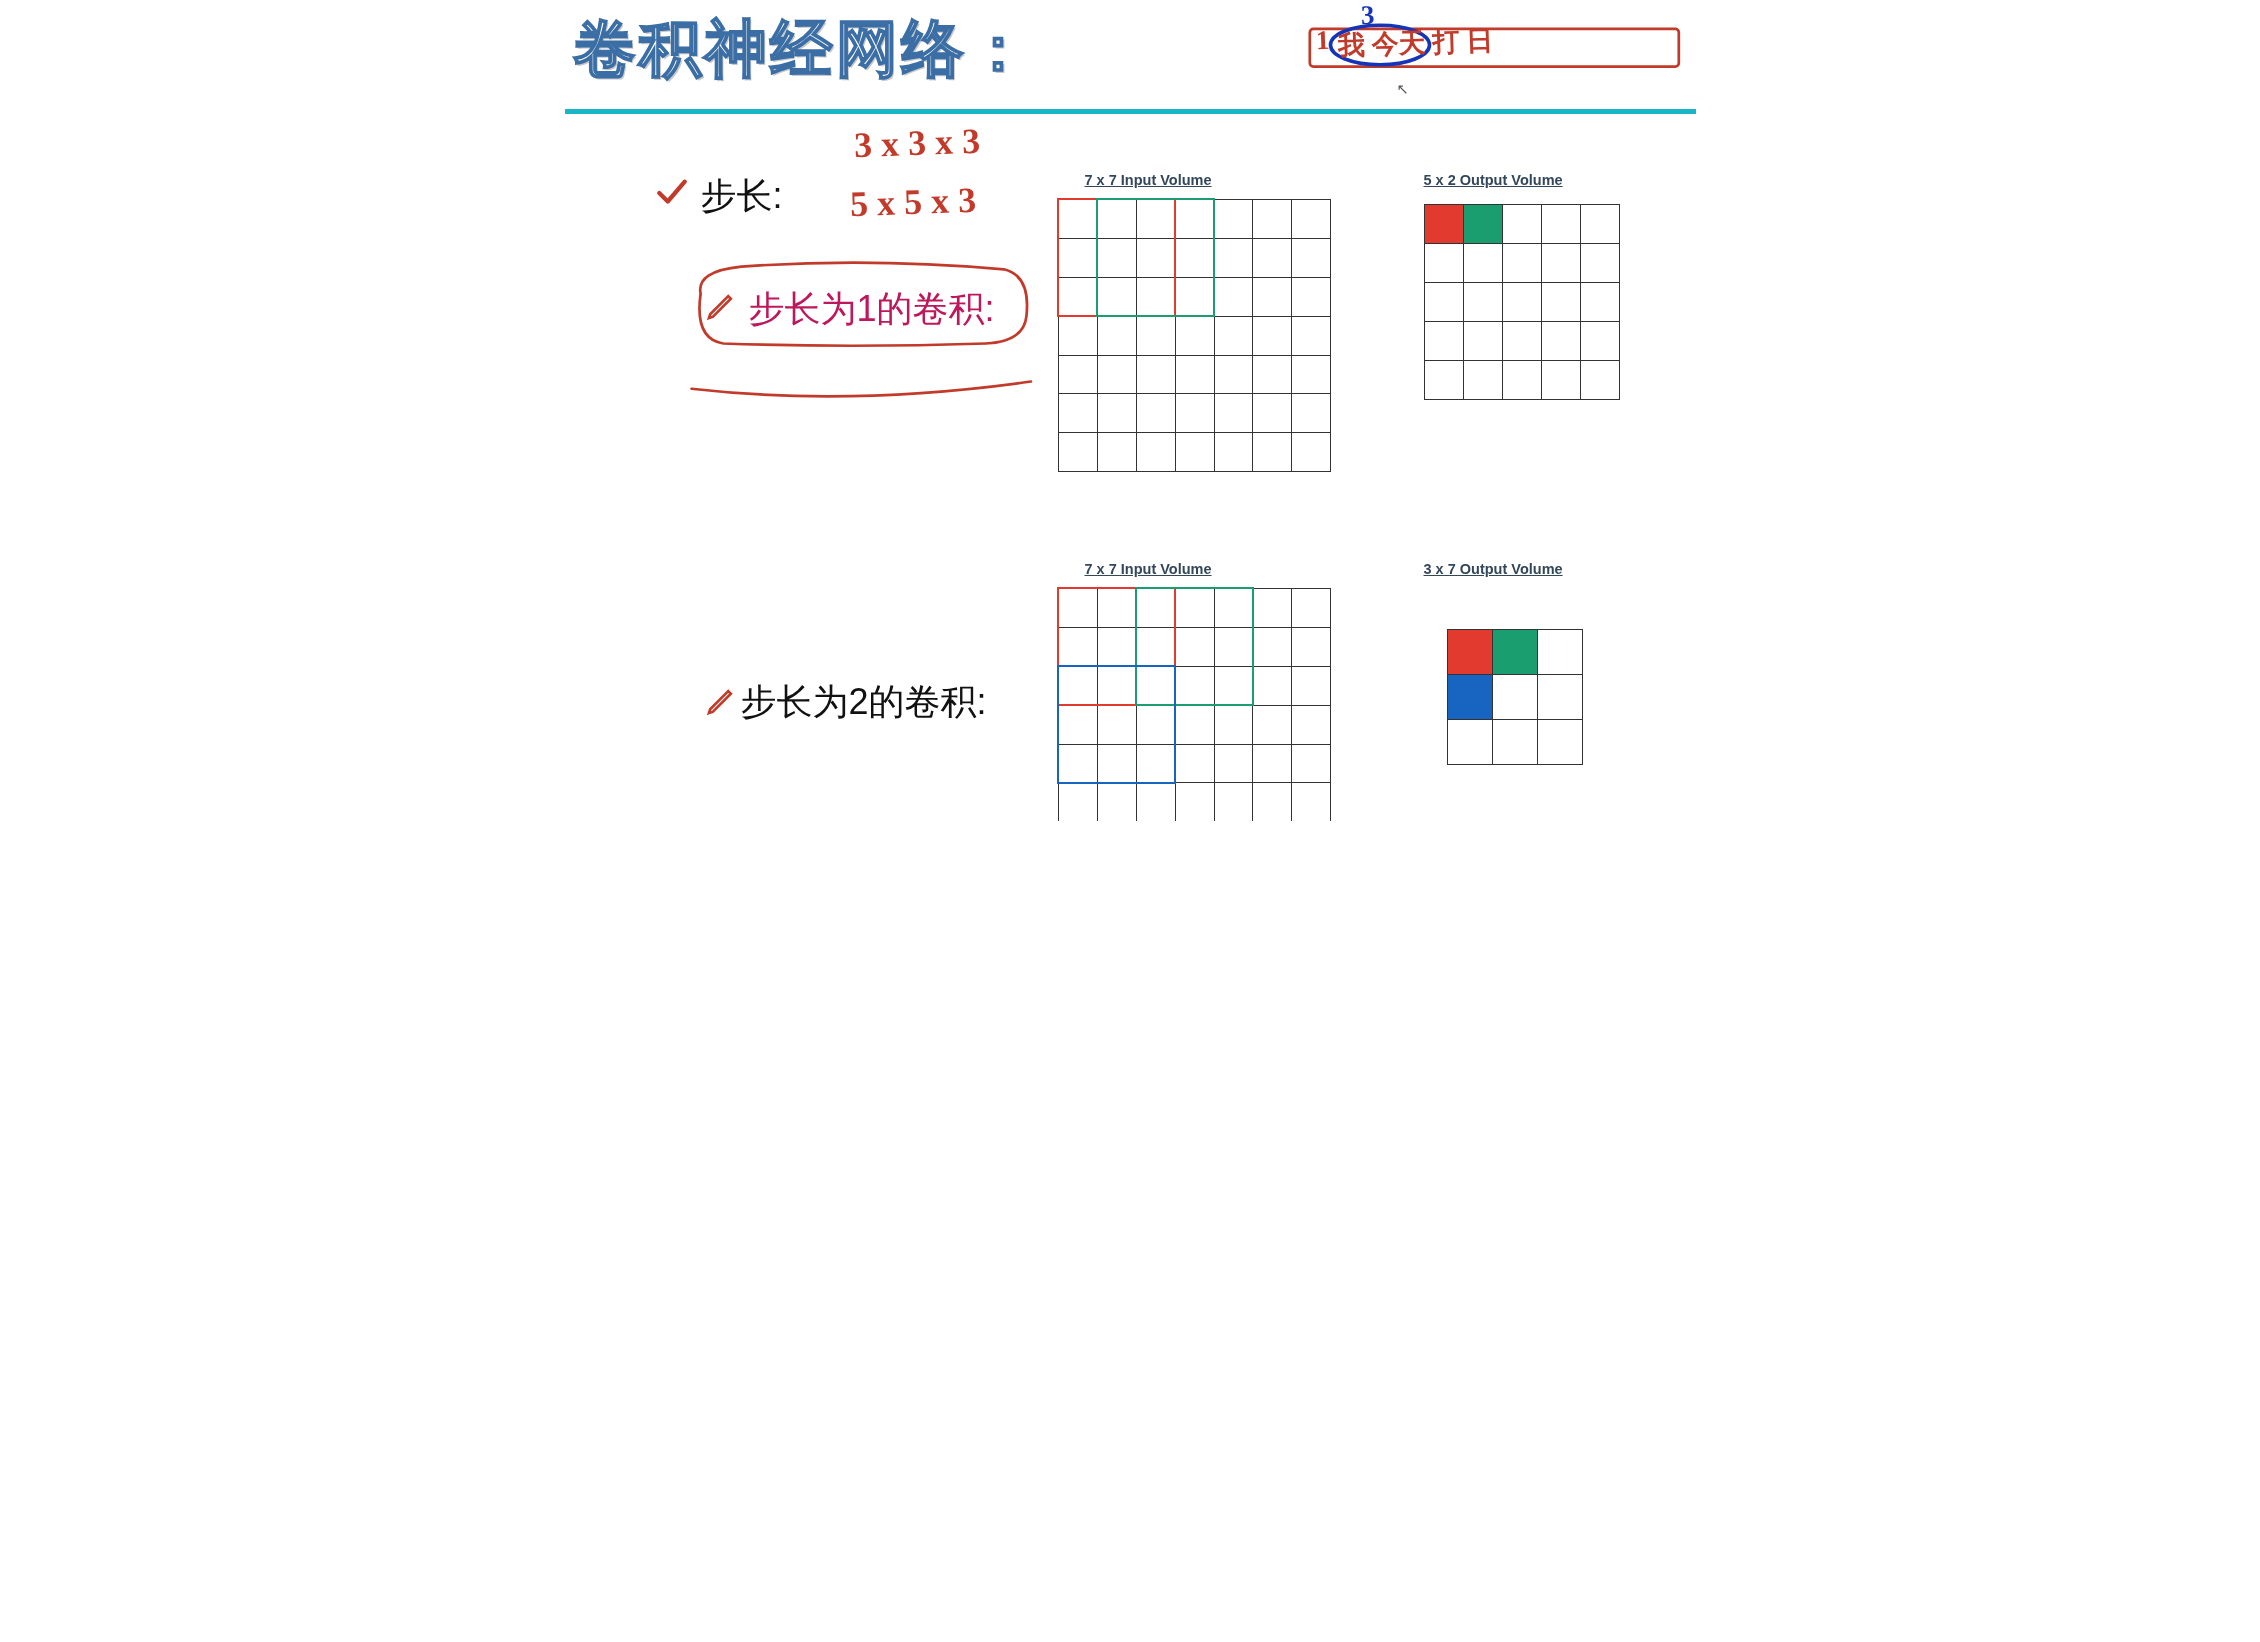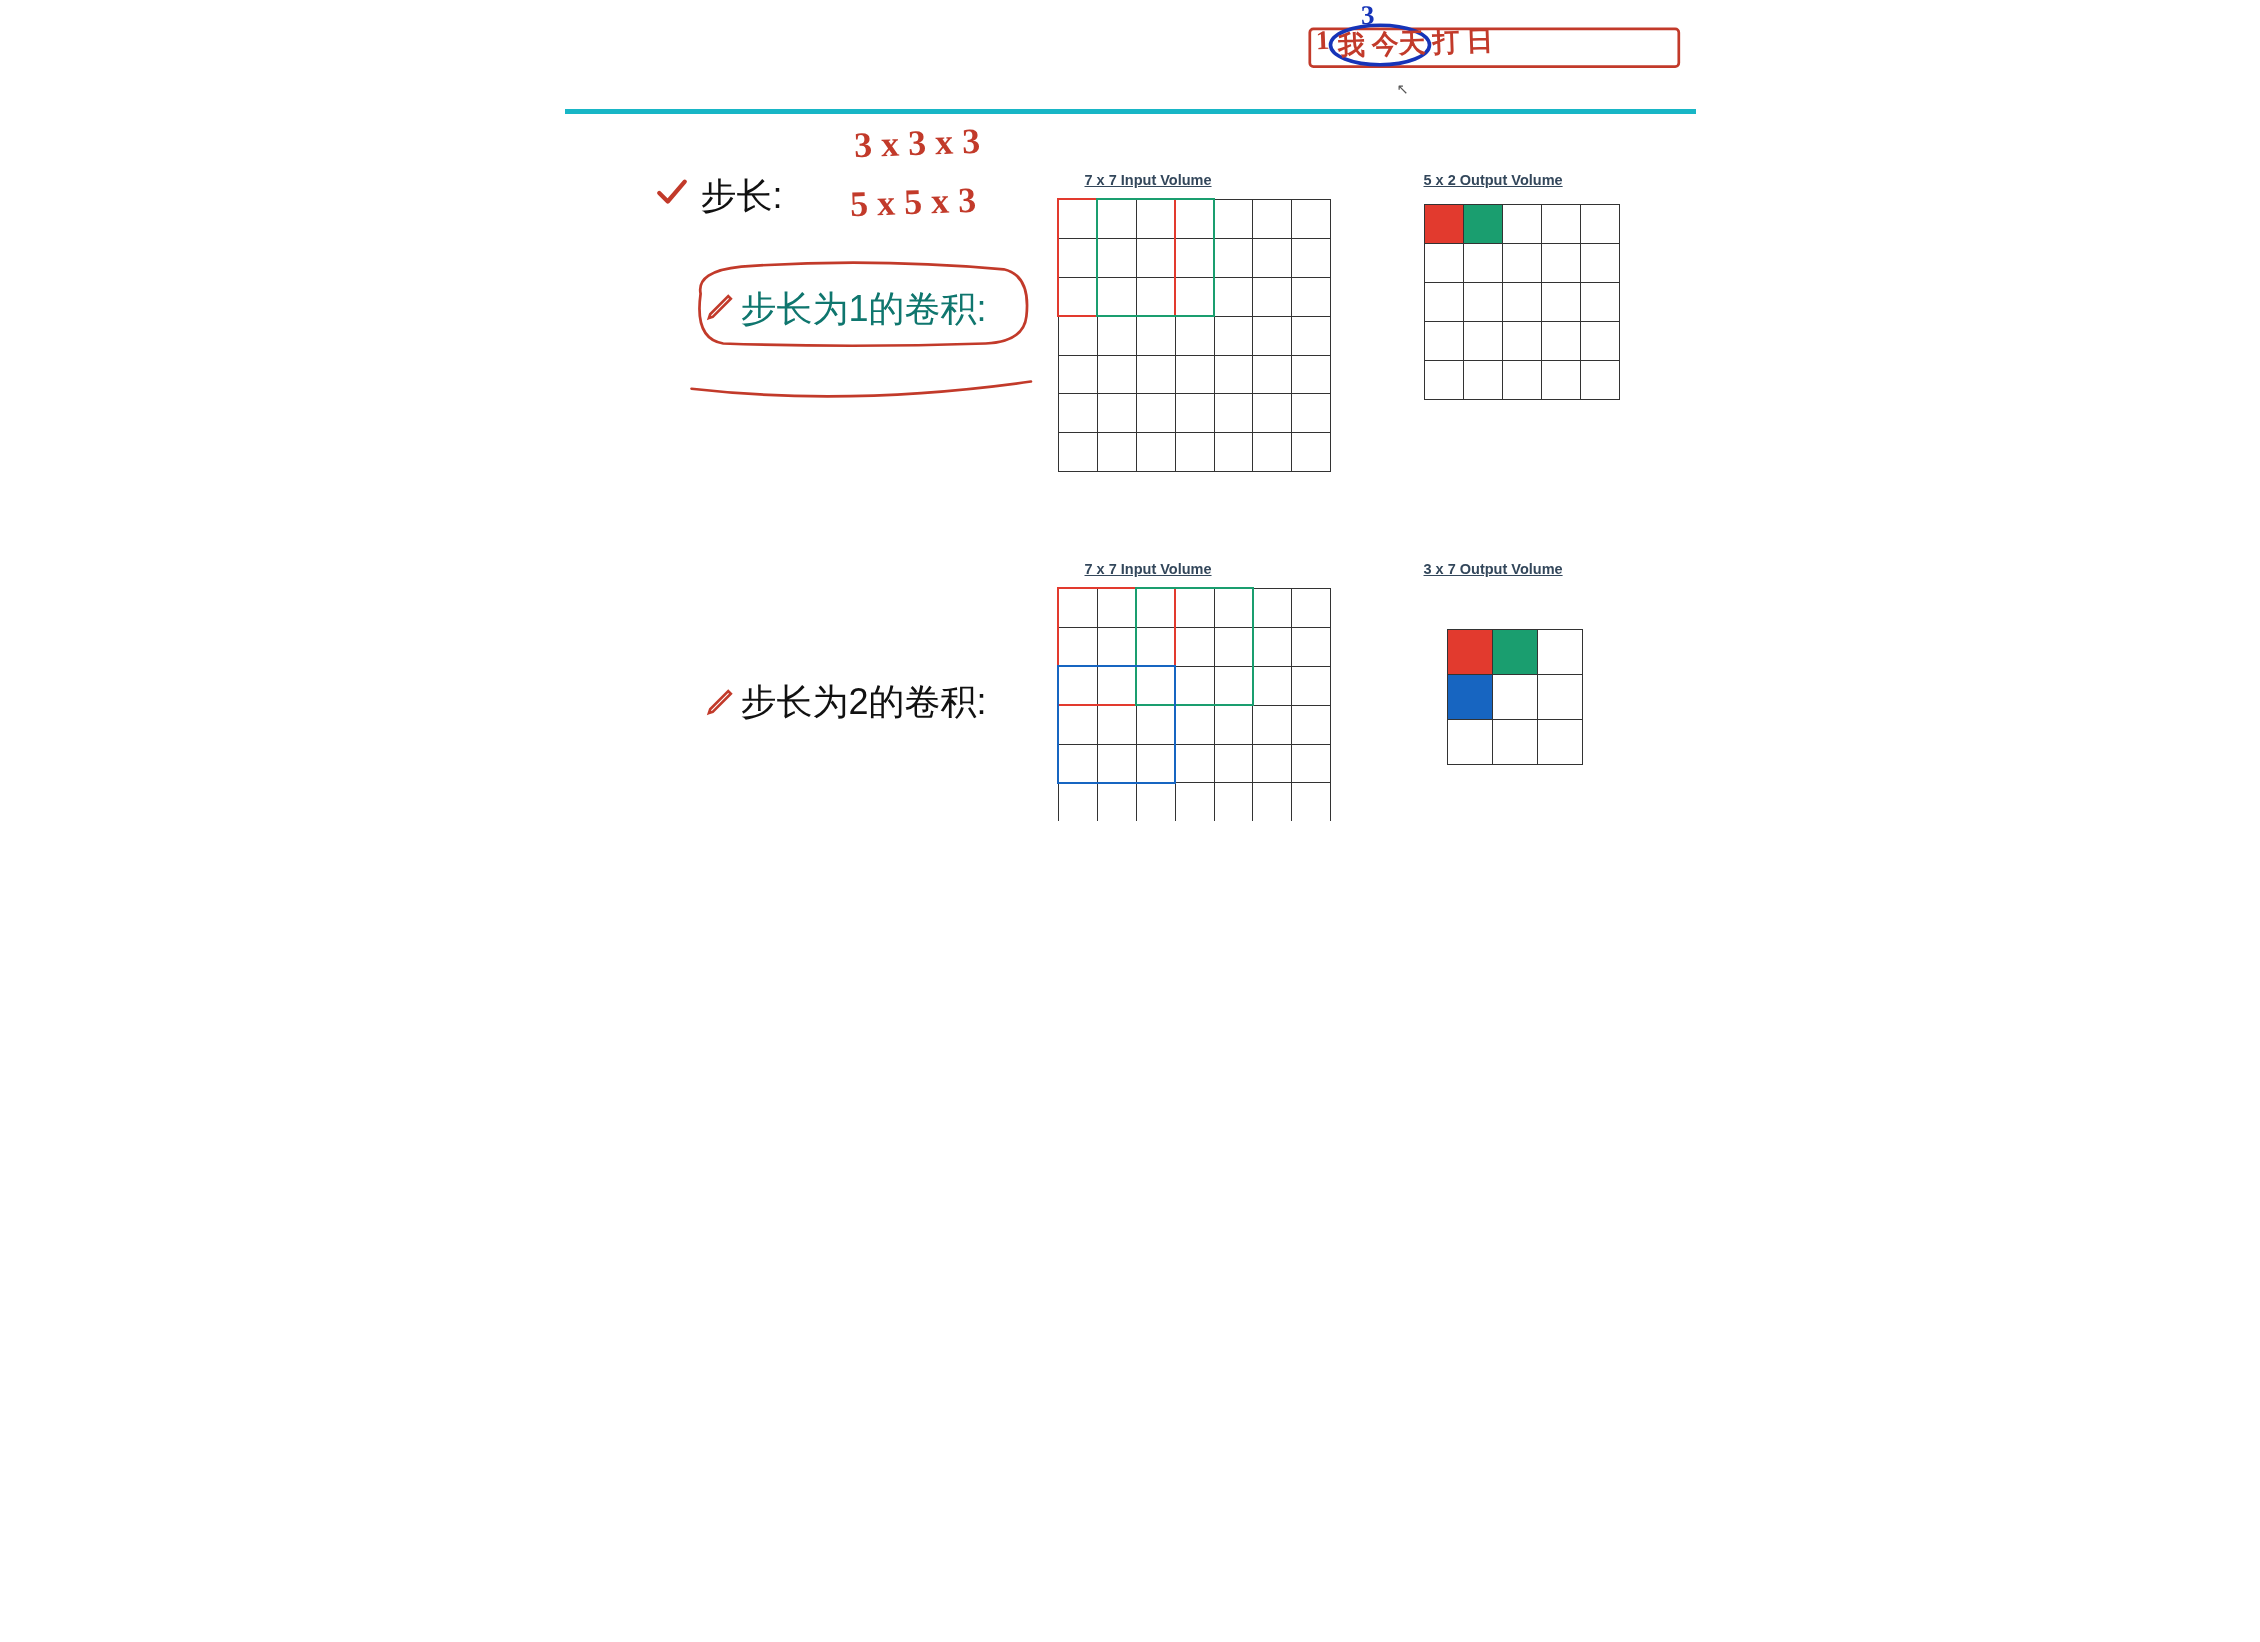--- a/index.html
+++ b/index.html
@@ -10,21 +10,21 @@
     color:#fff;-webkit-text-stroke:1.8px #3a6ea5;text-shadow:1.8px 1.8px 0 #c8c8c8;}
   .title-rule{position:absolute;left:0;right:0;top:109px;height:0;border-top:5.4px solid #18b6c6;}
 
   
   .check-icon{position:absolute;left:90px;top:176px;}
   .check-icon svg{width:34px;height:34px;}
   .bullet1{position:absolute;left:136px;top:172px;font-size:36px;color:#111;text-align:right;}
 
   .pencil-icon{position:absolute;}
   .pencil-icon svg{width:31px;height:31px;}
-  .bullet2{position:absolute;left:176px;top:285px;font-size:36px;color:#0f766e;}
+  .bullet2{position:absolute;left:184px;top:285px;font-size:36px;color:#be185d;}
   .bullet3{position:absolute;left:176px;top:678px;font-size:36px;color:#111;}
 
   
   .grid-label{position:absolute;font-size:14.5px;font-weight:700;color:#33475b;text-decoration:underline;}
   .grid{position:absolute;}
   .grid .cell{position:absolute;border:0.9px solid #333;box-sizing:border-box;background:#fff;}
   .grid .f-red{background:#e23a2e;}
   .grid .f-green{background:#1a9e6f;}
   .grid .f-blue{background:#1765c1;}
   .kernel{position:absolute;box-sizing:border-box;}
@@ -40,20 +40,21 @@
   .sketch path,.sketch rect,.sketch ellipse{fill:none;stroke:#c23a2a;stroke-width:3;stroke-linecap:round;}
   .sketch .blue{stroke:#1634b8;stroke-width:4;}
 
   .cursor{position:absolute;left:832px;top:81px;font-size:14.5px;color:#555;}
 </style>
 </head>
 <body>
 
 <div class="page">
 
+  <div class="title">卷积神经网络：</div>
   <div class="title-rule"></div>
 
   <div class="hand small" style="left:796px;top:0;color:#1634b8;">3</div>
   <svg class="sketch" style="left:742px;top:18px;" width="380" height="63" viewBox="0 0 420 70">
     <rect x="2" y="12" width="410" height="42" rx="4"></rect>
     <ellipse class="blue" cx="80" cy="30" rx="55" ry="22"></ellipse>
   </svg>
   <div class="hand small" style="left:751px;top:25px;">1</div>
   <div class="hand small" style="left:773px;top:25px;">我 今天 打 日</div>
   <div class="cursor">↖</div>

